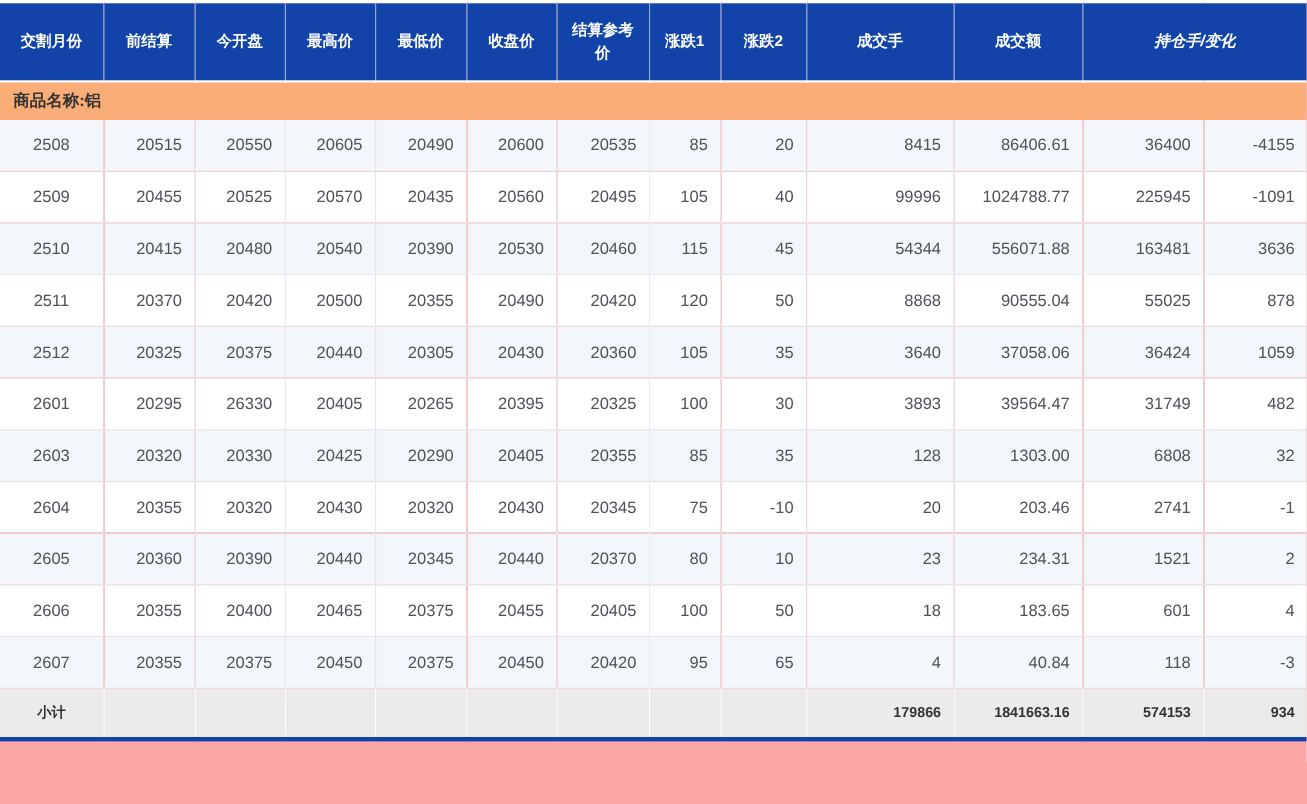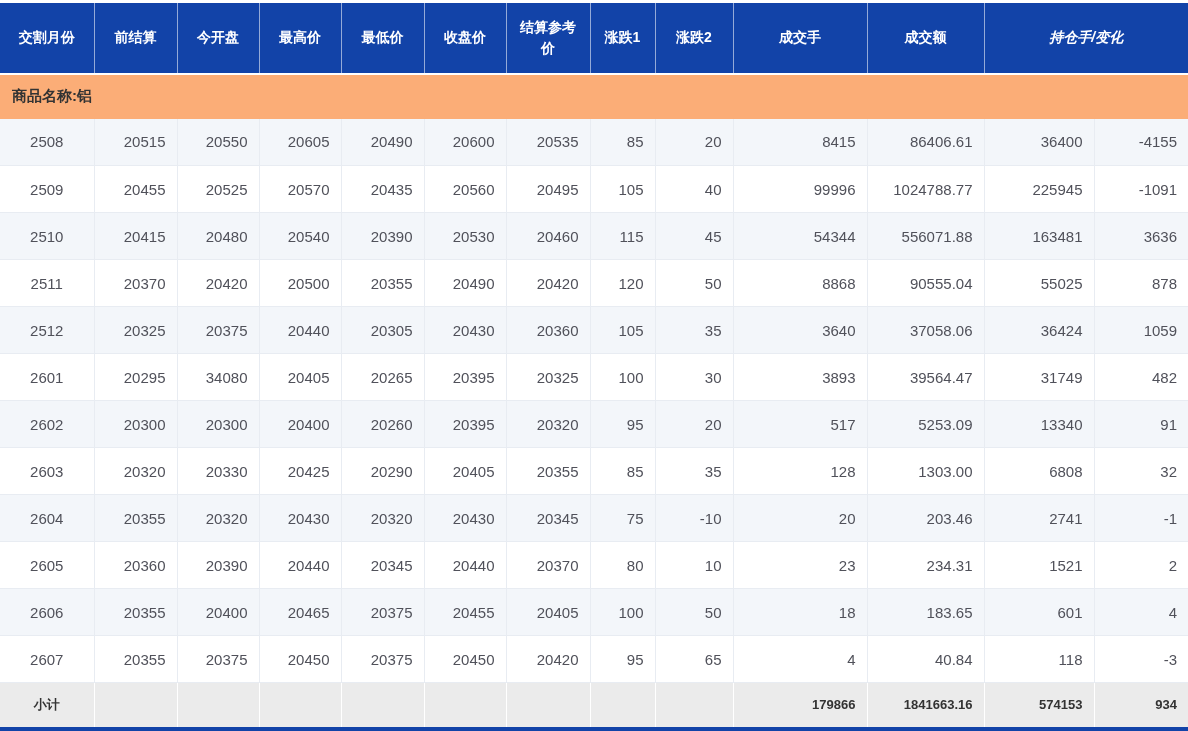--- a/index.html
+++ b/index.html
@@ -19,21 +19,21 @@
     border-top: 3px solid #ffffff;
     border-right: 1px solid rgba(255,255,255,0.55);
     padding: 0 8px; line-height: 21px;
     text-align: center; vertical-align: middle;
     word-break: break-all;
   }
   thead th:last-child { border-right: none; font-style: italic; }
   
   tr.group-row td {
     background: #FBAD77; color: #333333;
-    height: 45px; box-sizing: border-box;
+    height: 35px; box-sizing: border-box;
     font-size: 15px; font-weight: bold;
     text-align: left; padding-left: 12px;
     border-top: 2px solid #ffffff;
   }
   
   tbody.rows td {
     height: 47px; box-sizing: border-box;
     font-size: 15px; color: #50515A;
     text-align: right; padding: 0 11px 0 4px;
     border-right: 1px solid #E8ECF2;
@@ -172,46 +172,31 @@
           <td>105</td>
           <td>35</td>
           <td>3640</td>
           <td>37058.06</td>
           <td>36424</td>
           <td>1059</td>
         </tr>
         <tr>
           <td>2601</td>
           <td>20295</td>
-          <td>34080</td>
+          <td>26330</td>
           <td>20405</td>
           <td>20265</td>
           <td>20395</td>
           <td>20325</td>
           <td>100</td>
           <td>30</td>
           <td>3893</td>
           <td>39564.47</td>
           <td>31749</td>
           <td>482</td>
-        </tr>
-        <tr>
-          <td>2602</td>
-          <td>20300</td>
-          <td>20300</td>
-          <td>20400</td>
-          <td>20260</td>
-          <td>20395</td>
-          <td>20320</td>
-          <td>95</td>
-          <td>20</td>
-          <td>517</td>
-          <td>5253.09</td>
-          <td>13340</td>
-          <td>91</td>
         </tr>
         <tr>
           <td>2603</td>
           <td>20320</td>
           <td>20330</td>
           <td>20425</td>
           <td>20290</td>
           <td>20405</td>
           <td>20355</td>
           <td>85</td>

